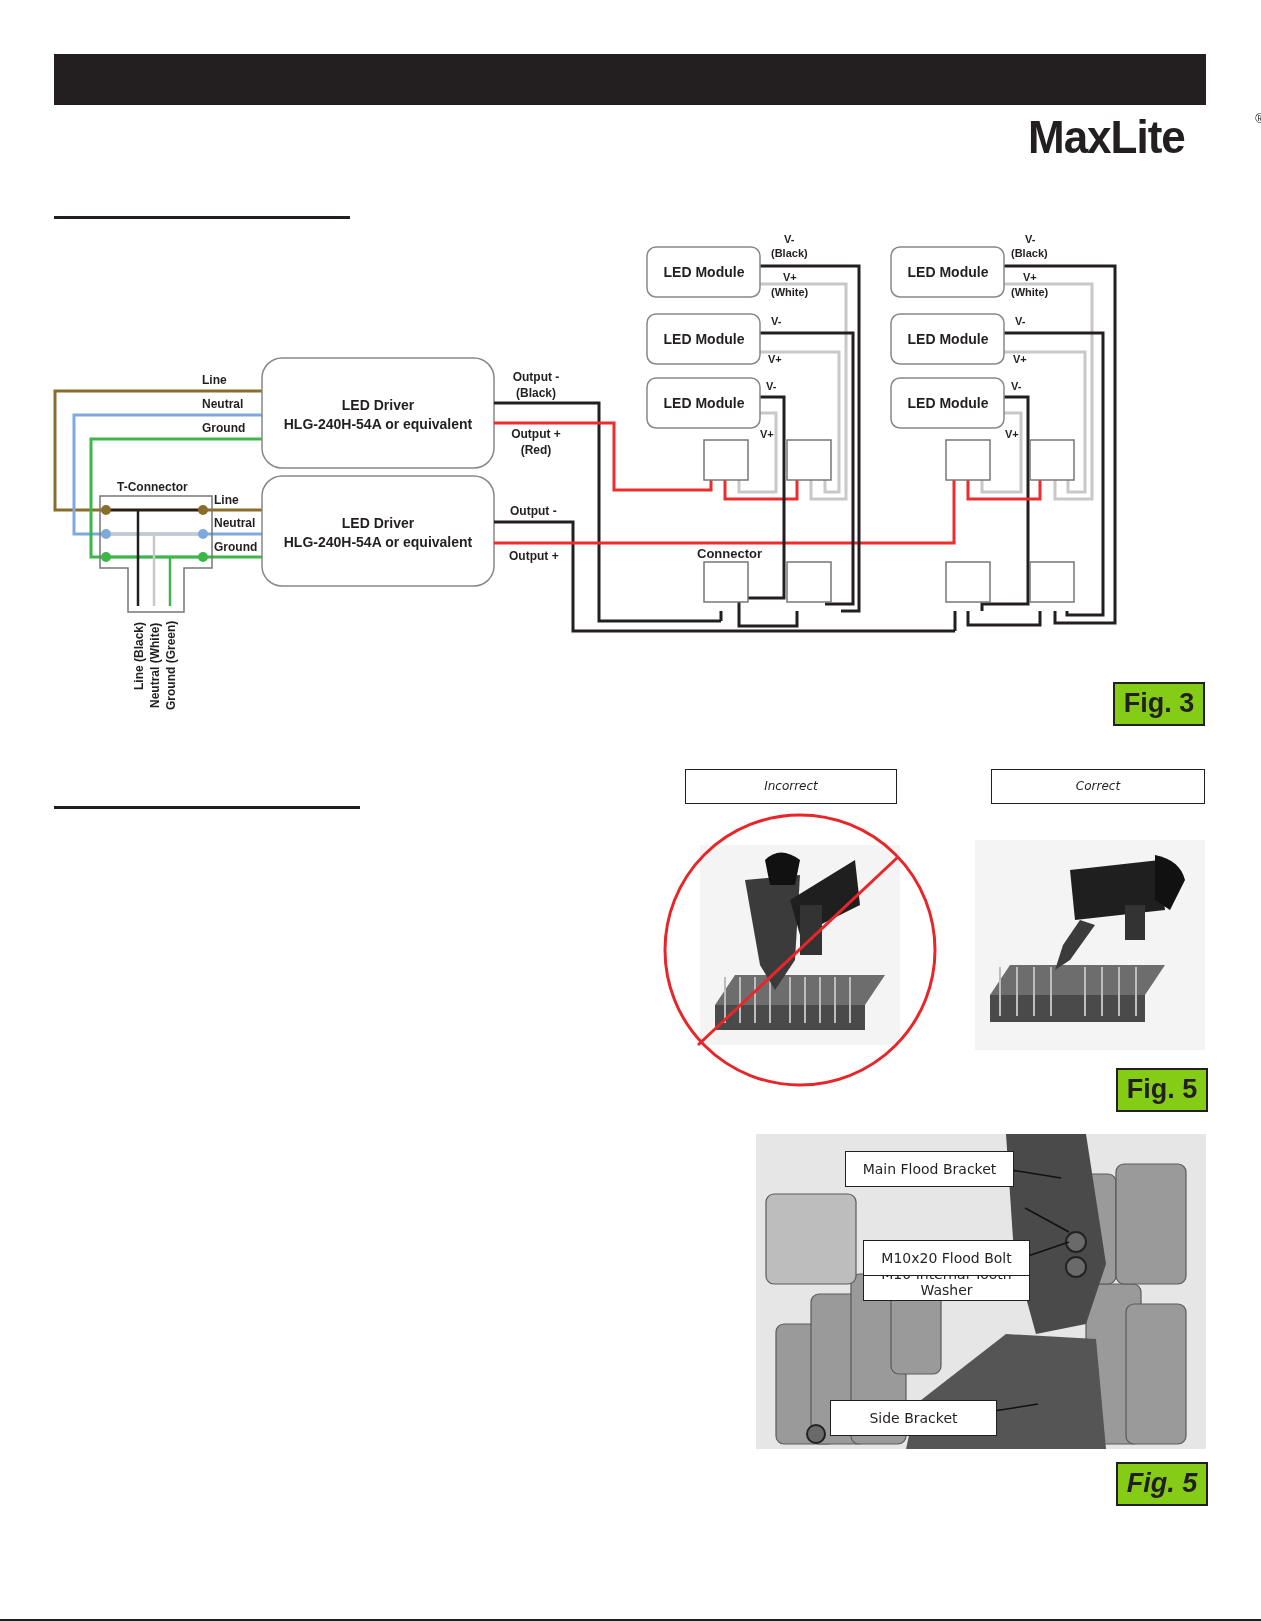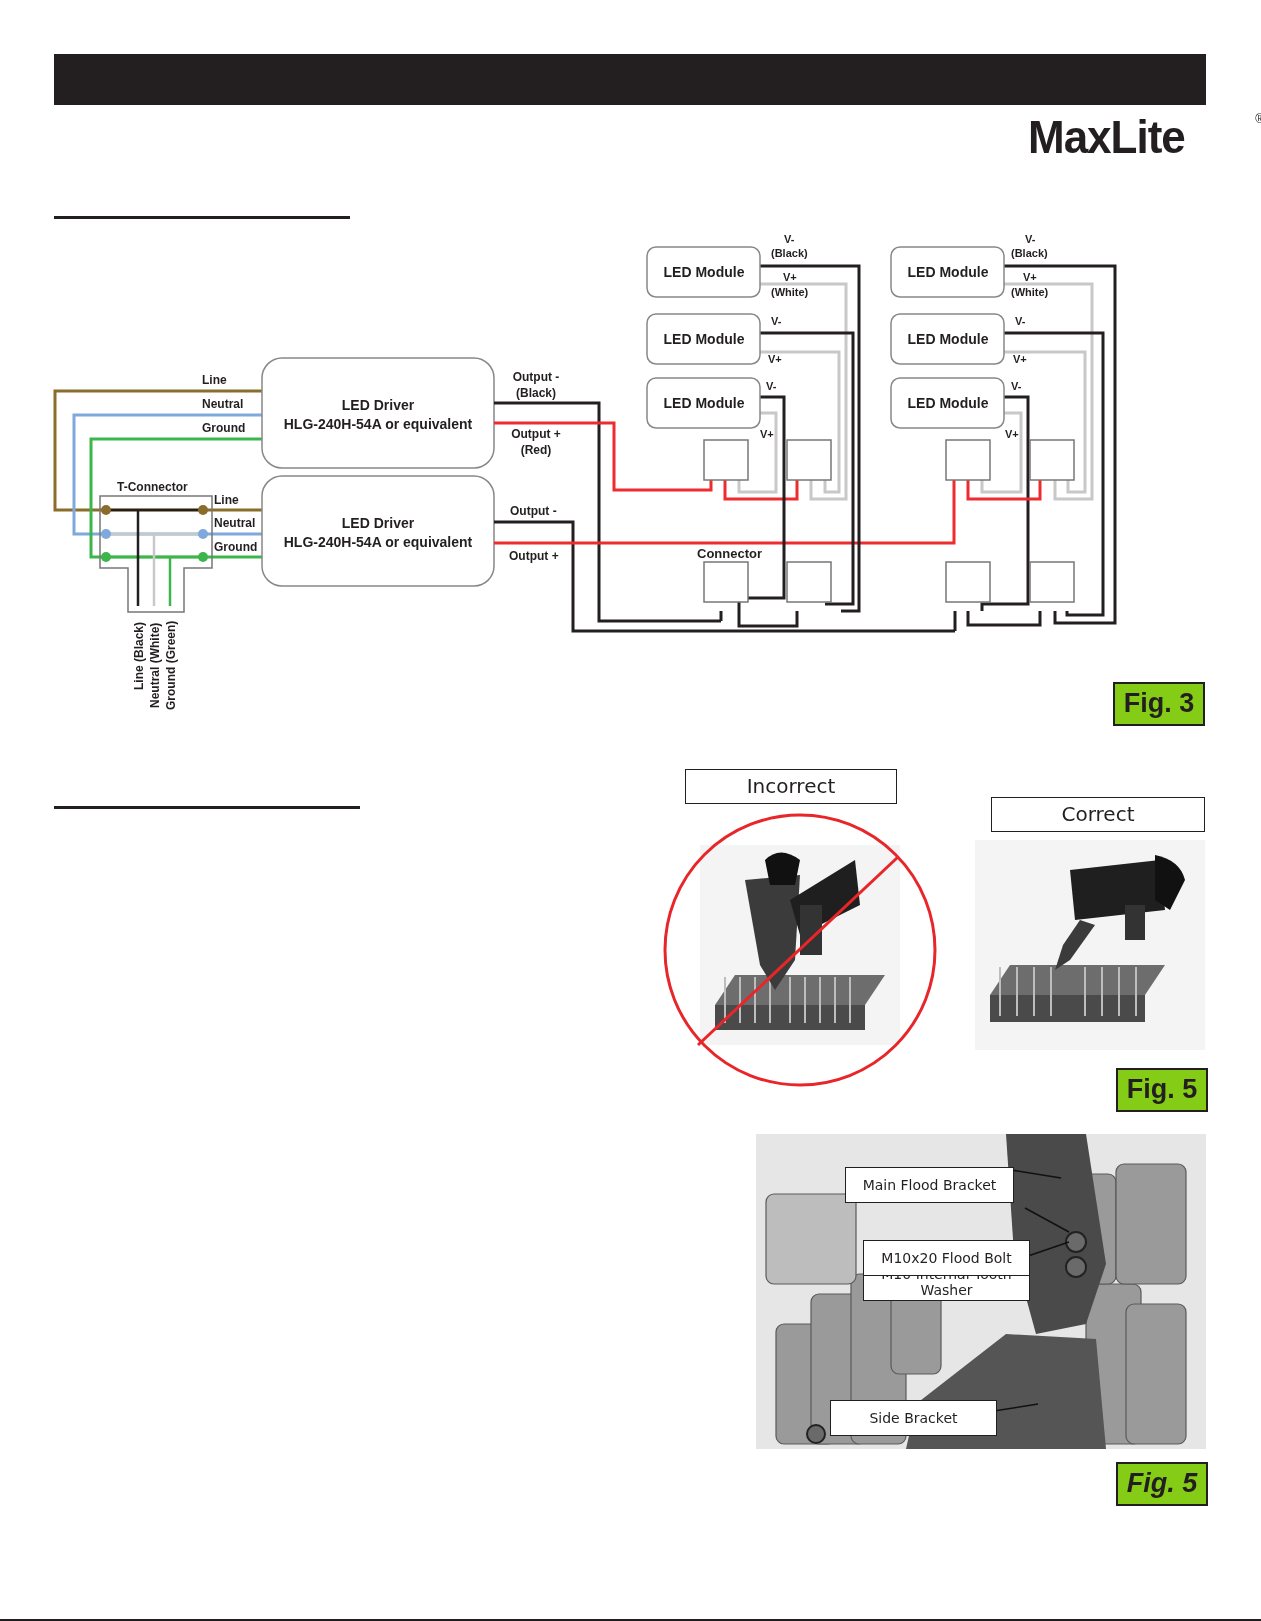--- a/index.html
+++ b/index.html
@@ -14,29 +14,29 @@
   .rule-1 { left:54px; top:216px; width:296px; }
   .rule-2 { left:54px; top:806px; width:306px; }
   .fig3 { position:absolute; left:40px; top:225px; width:1180px; height:500px; }
   .fig3 text { font-family:"Liberation Sans", sans-serif; fill:#231f20; }
   .fig-label { position:absolute; border:2px solid #231f20; font-weight:700; font-size:27px;
                text-align:center; line-height:38px; background:#84cc16; }
   .fig-label-3 { left:1113px; top:682px; width:88px; height:40px; }
   .fig-label-4 { left:1116px; top:1068px; width:88px; height:40px; }
   .fig-label-5 { left:1116px; top:1462px; width:88px; height:40px;font-style:italic; }
   .caption-box { position:absolute; border:1px solid #231f20; font-family:"DejaVu Sans", sans-serif;
-                 font-size:20px; text-align:center; line-height:32px; background:#fff; }
+                 font-size:12px; text-align:center; line-height:32px; background:#fff;font-style:italic; }
   .cap-incorrect { left:685px; top:769px; width:210px; height:33px; }
-  .cap-correct { left:991px; top:769px; width:212px; height:33px;margin-top:28px; }
+  .cap-correct { left:991px; top:769px; width:212px; height:33px; }
   .fig4-left { position:absolute; left:650px; top:805px; width:300px; height:290px; }
   .fig4-right { position:absolute; left:975px; top:840px; width:230px; height:210px; }
   .fig5 { position:absolute; left:756px; top:1134px; width:450px; height:315px; }
   .callout { position:absolute; background:#fff; border:1px solid #231f20; font-family:"DejaVu Sans", sans-serif;
              font-size:14px; text-align:center; color:#231f20; }
-  .co-main { left:845px; top:1151px; width:167px; height:34px; line-height:34px;margin-top:16px; }
+  .co-main { left:845px; top:1151px; width:167px; height:34px; line-height:34px; }
   .co-washer { left:863px; top:1250px; width:165px; height:34px; line-height:16px; padding-top:15px; }
   .co-bolt { left:863px; top:1240px; width:165px; height:34px; line-height:34px; }
   .co-side { left:830px; top:1400px; width:165px; height:34px; line-height:34px;text-align:center; }
   .footer-rule { position:absolute; left:0; top:1619px; width:1261px; height:2px; background:#231f20; }
 </style>
 </head>
 <body>
 
 <div class="header-bar"></div>
 

